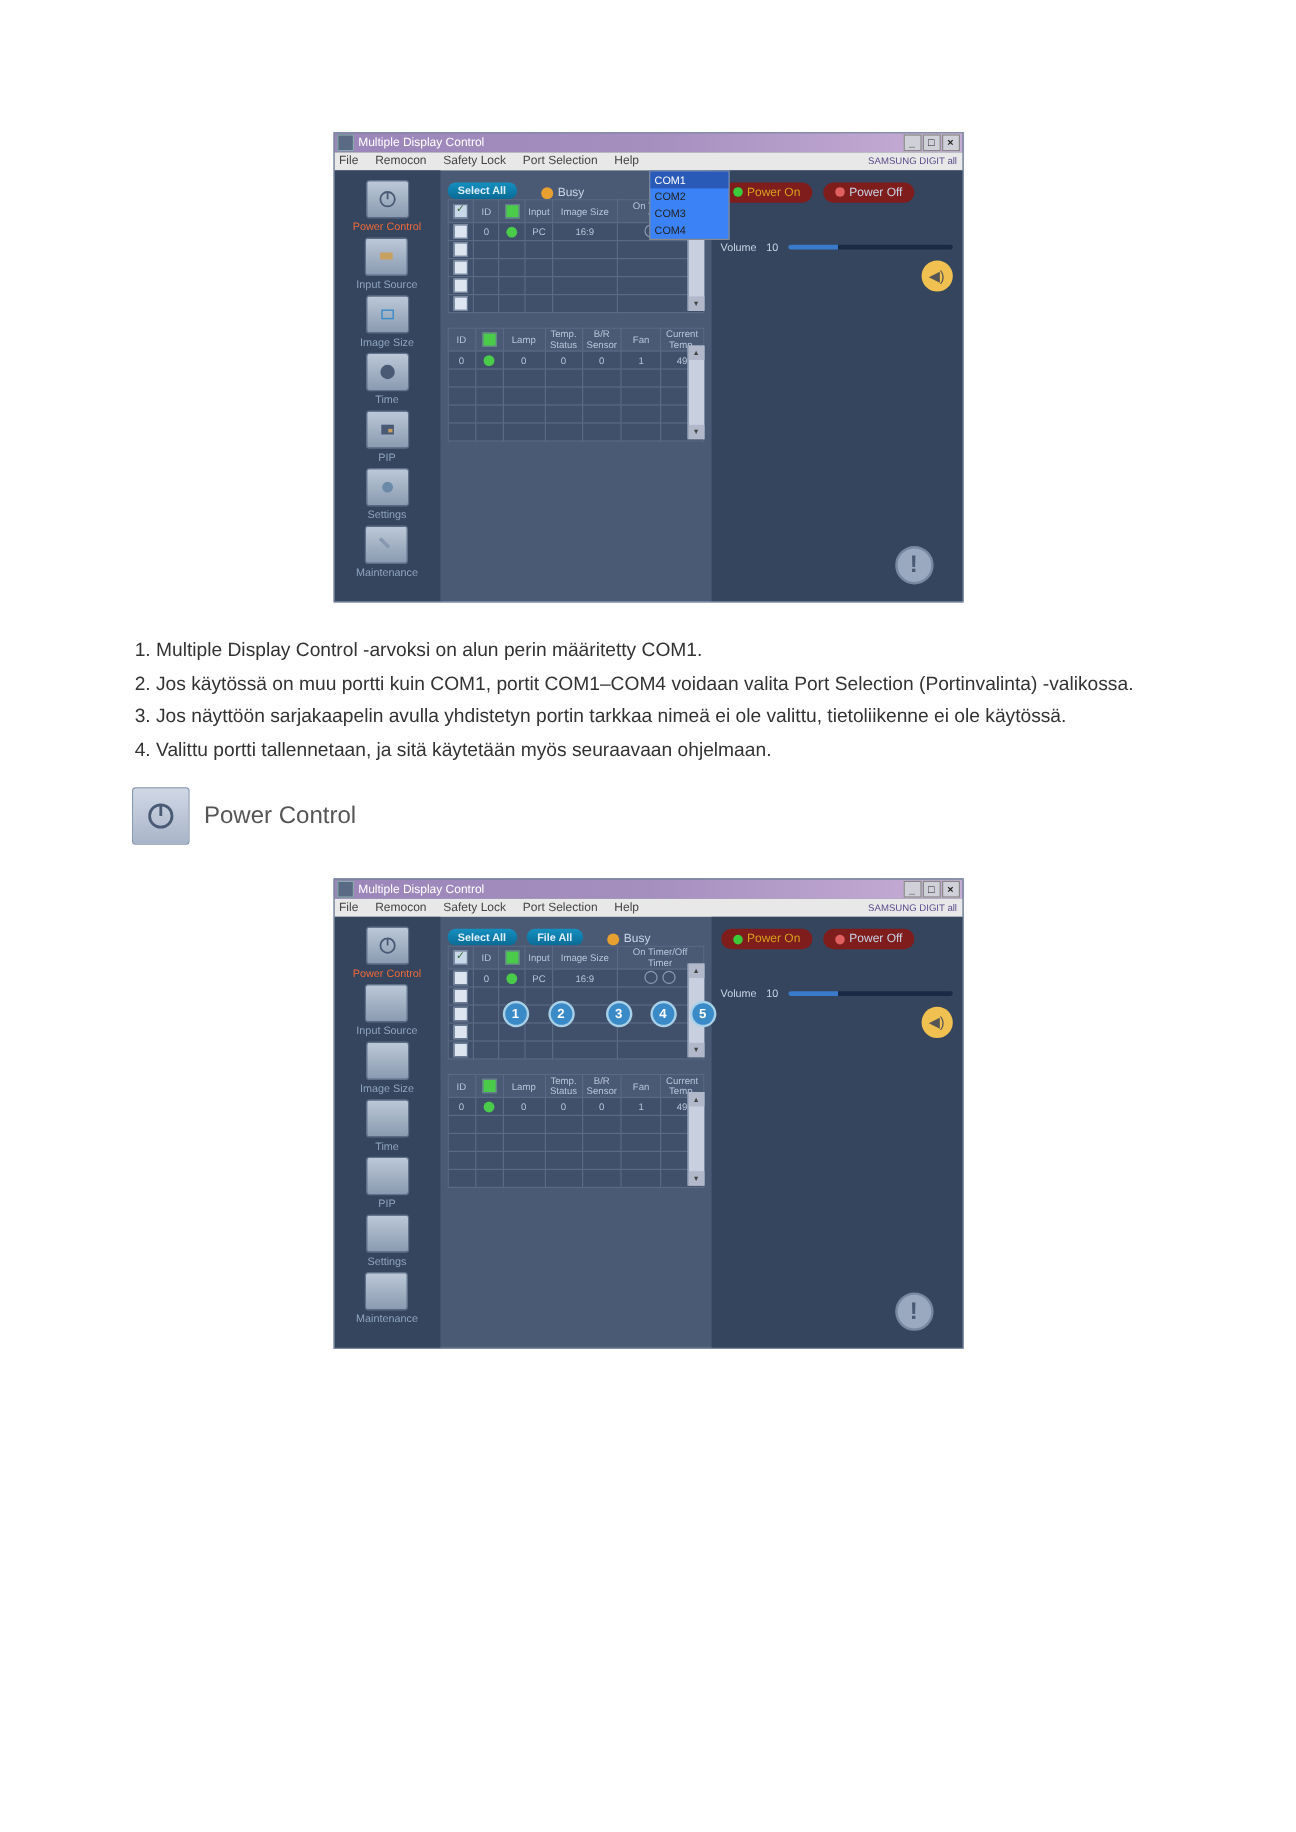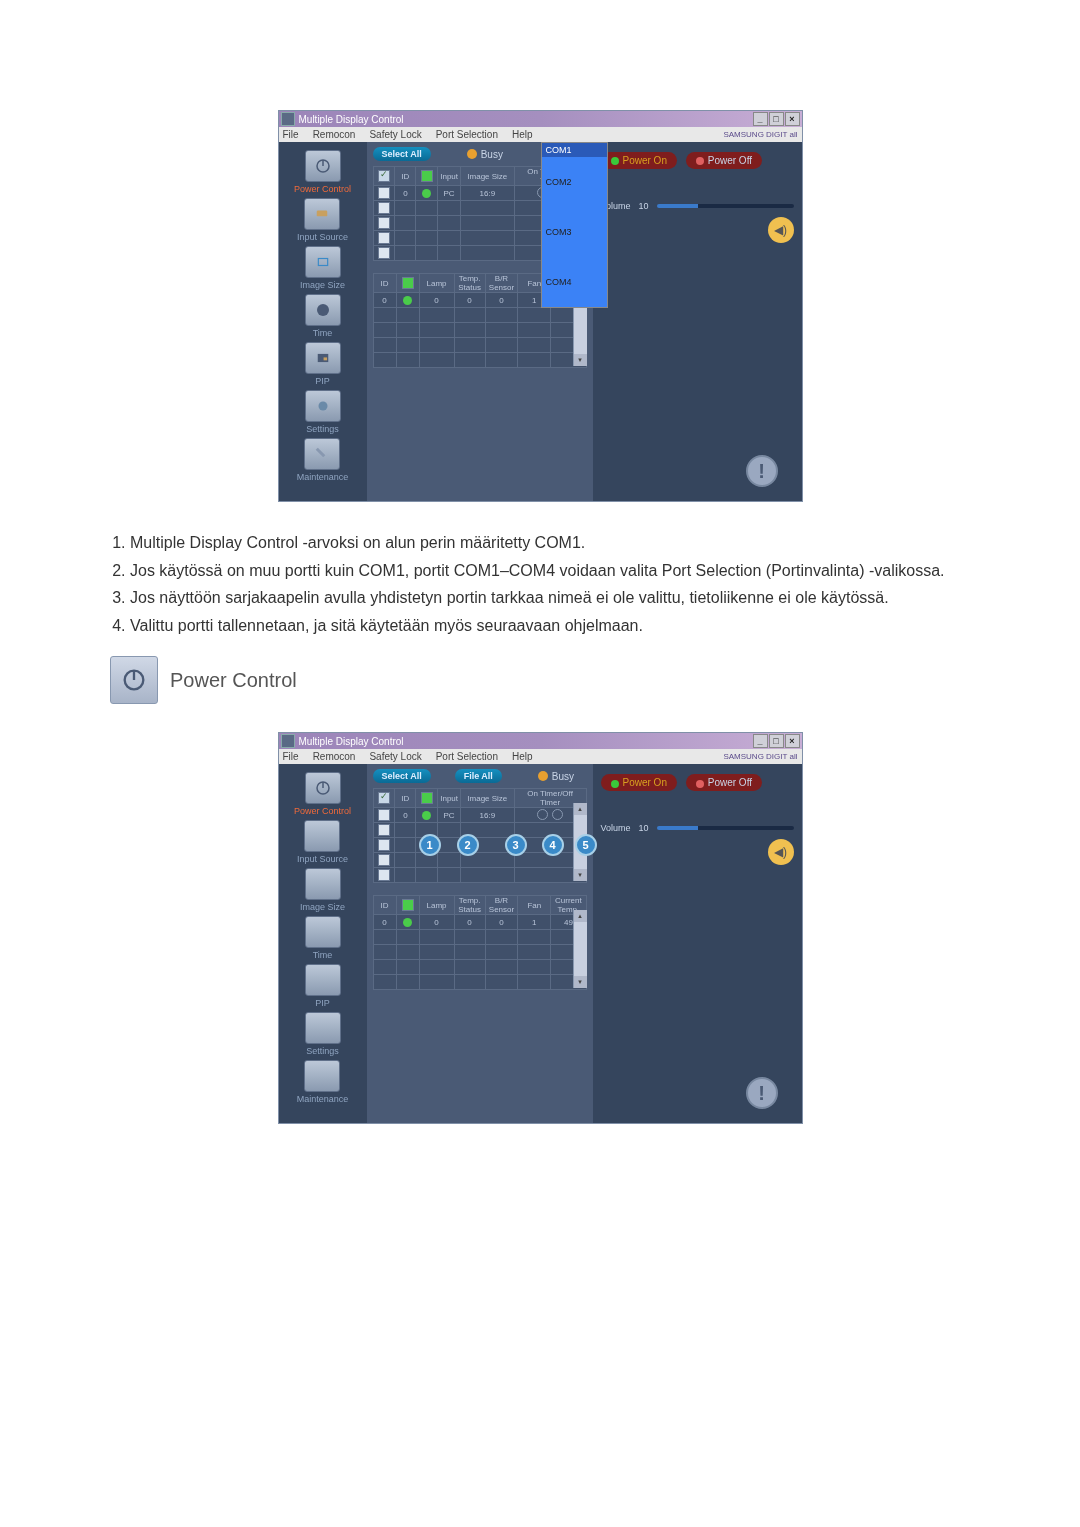--- a/index.html
+++ b/index.html
@@ -10,21 +10,21 @@
 .titlebar .btns{margin-left:auto;display:flex;gap:1px}
 .titlebar .btns span{width:13px;height:12px;background:#d0d0d8;border:1px solid #888;color:#222;display:flex;align-items:center;justify-content:center;font-size:9px;font-weight:bold}
 .menubar{height:15px;background:#e8e8e8;display:flex;align-items:center;padding:0 4px;gap:14px;color:#444}
 .menubar .brand{margin-left:auto;font-size:8px;color:#5a4a8a;}
 .content{display:flex;height:calc(100% - 31px)}
 .sidebar{width:88px;background:#35455d;padding-top:8px;display:flex;flex-direction:column;align-items:center;gap:0}
 .sbitem{display:flex;flex-direction:column;align-items:center;margin-bottom:4px;color:#8fa4c0;font-size:9px;text-align:center}
 .sbitem.active{color:#f06a3a}
 .sbicon{width:34px;height:30px;background:linear-gradient(#bcc8d8,#8a9ab0);border:1px solid #60708a;border-radius:3px;display:flex;align-items:center;justify-content:center;margin-bottom:2px}
 .main{flex:1;display:flex;flex-direction:column}
-.topstrip{height:24px;display:flex;align-items:center;padding:0 6px;gap:24px}
+.topstrip{height:24px;display:flex;align-items:flex-end;padding:0 6px;gap:8px}
 .pill{padding:2px 9px;border-radius:9px;font-size:9px;font-weight:bold}
 .sel{background:linear-gradient(#1590c0,#0a6a95);color:#def}
 .clr{background:linear-gradient(#1590c0,#0a6a95);color:#def}
 .busy{display:flex;align-items:center;gap:4px;color:#c8d4e6;margin-left:12px}
 .busy i{width:10px;height:10px;border-radius:50%;background:#e8a030}
 .tblarea{padding:0 6px}
 table{border-collapse:collapse;width:100%;background:#40506a}
 th,td{border:1px solid #5a6a84;height:14px;font-size:8px;color:#b8c4d8;text-align:center;padding:0 2px}
 th{background:#4a5a75;font-weight:normal}
 .chk{width:10px;height:10px;background:#dde6f0;border:1px solid #6a7a94;margin:auto}
@@ -39,21 +39,21 @@
 .pbtn.on{color:#d8a020}
 .pbtn.off{color:#c8d4e6}
 .pbtn i{display:inline-block;width:8px;height:8px;border-radius:50%;margin-right:4px;vertical-align:middle}
 .pbtn.on i{background:#3aca3a}
 .pbtn.off i{background:#e06060}
 .vol{margin-top:32px;color:#c8d4e6;font-size:9px;display:flex;align-items:center;gap:8px}
 .slider{flex:1;height:4px;background:linear-gradient(to right,#3a7aca 30%,#1a2a44 30%);border-radius:2px}
 .warn{position:absolute;bottom:14px;right:24px;width:28px;height:28px;border-radius:50%;background:#9aa8c0;border:2px solid #7888a0;color:#4a5a74;display:flex;align-items:center;justify-content:center;font-size:20px;font-weight:bold}
 .dropdown{position:absolute;left:262px;top:31px;width:65px;background:#3b82f6;border:1px solid #888;font-size:9px;color:#222;z-index:5}
 .dropdown .sel{background:#2a5ab8;color:#fff;padding:2px 4px}
-.dropdown div{padding:20px 4px}
+.dropdown div{padding:2px 4px}
 ol.instr{margin:28px 0 18px 0;padding-left:20px;font-size:16px;line-height:1.6}
 ol.instr li{margin-bottom:2px}
 .section{display:flex;align-items:center;gap:12px;margin:16px 0 24px 0}
 .secicon{width:46px;height:46px;background:linear-gradient(#d0d8e6,#a8b4c8);border:1px solid #8898b0;border-radius:3px;display:flex;align-items:center;justify-content:center}
 .secicon svg{width:28px;height:28px}
 .sectitle{font-size:20px;color:#555}
 .spk{width:26px;height:26px;border-radius:50%;background:#f0c050;margin:6px 0 0 auto;display:flex;align-items:center;justify-content:center;color:#555;font-size:12px}
 .tblwrap{position:relative}
 .numb{position:absolute;width:18px;height:18px;border-radius:50%;background:#3a8ac8;border:2px solid #a8d0e8;color:#fff;display:flex;align-items:center;justify-content:center;font-size:11px;font-weight:bold;top:130px;z-index:4}
 </style>

